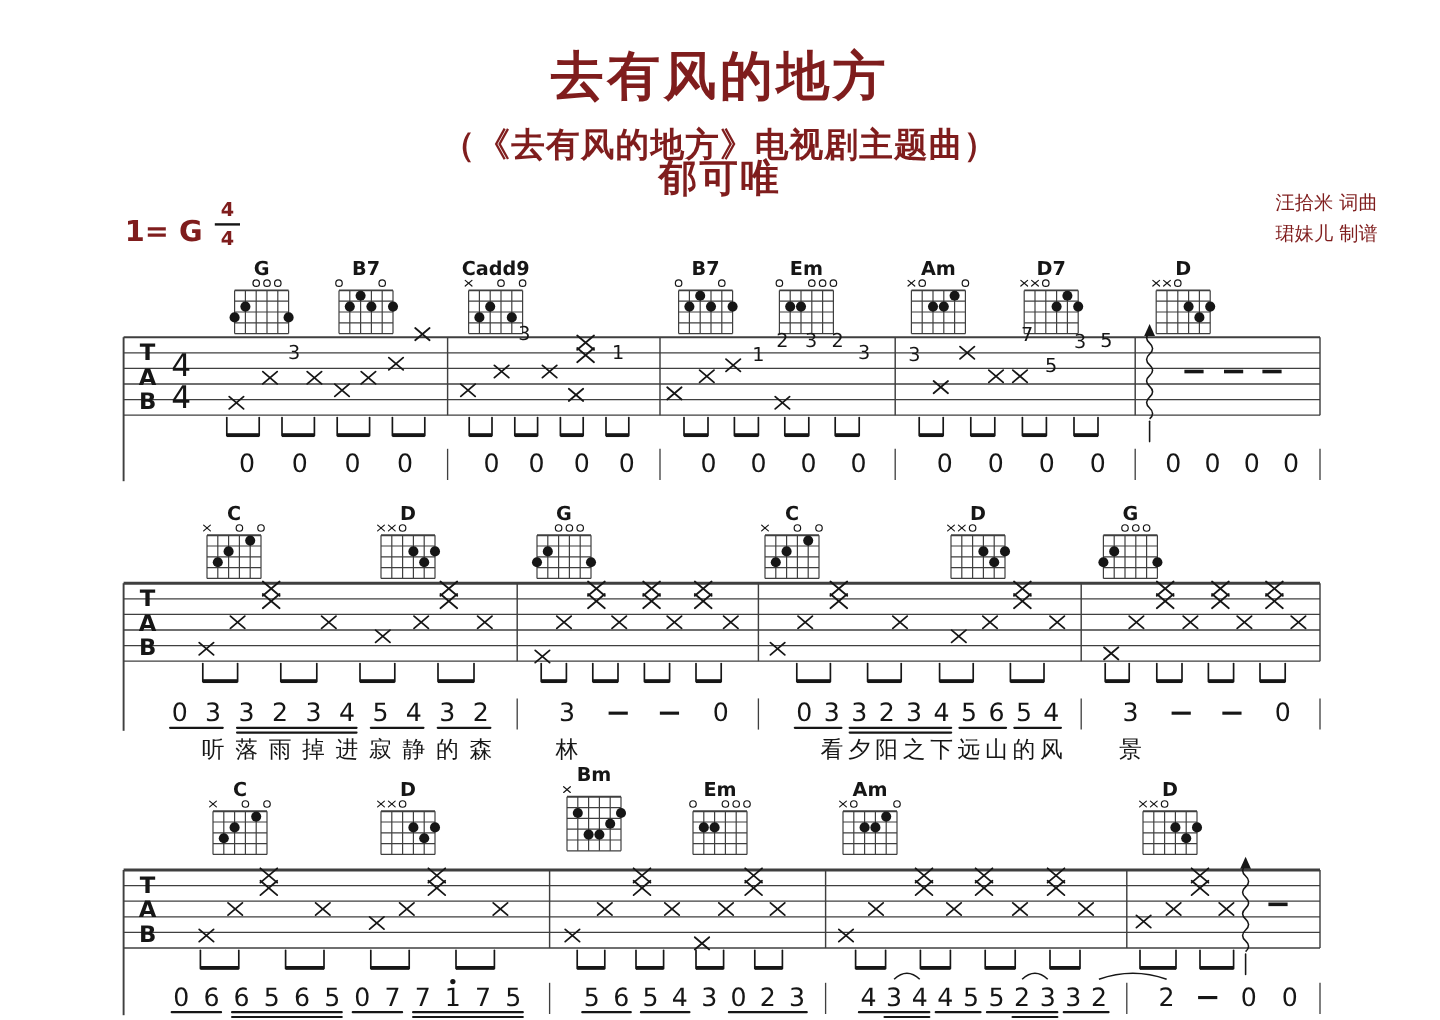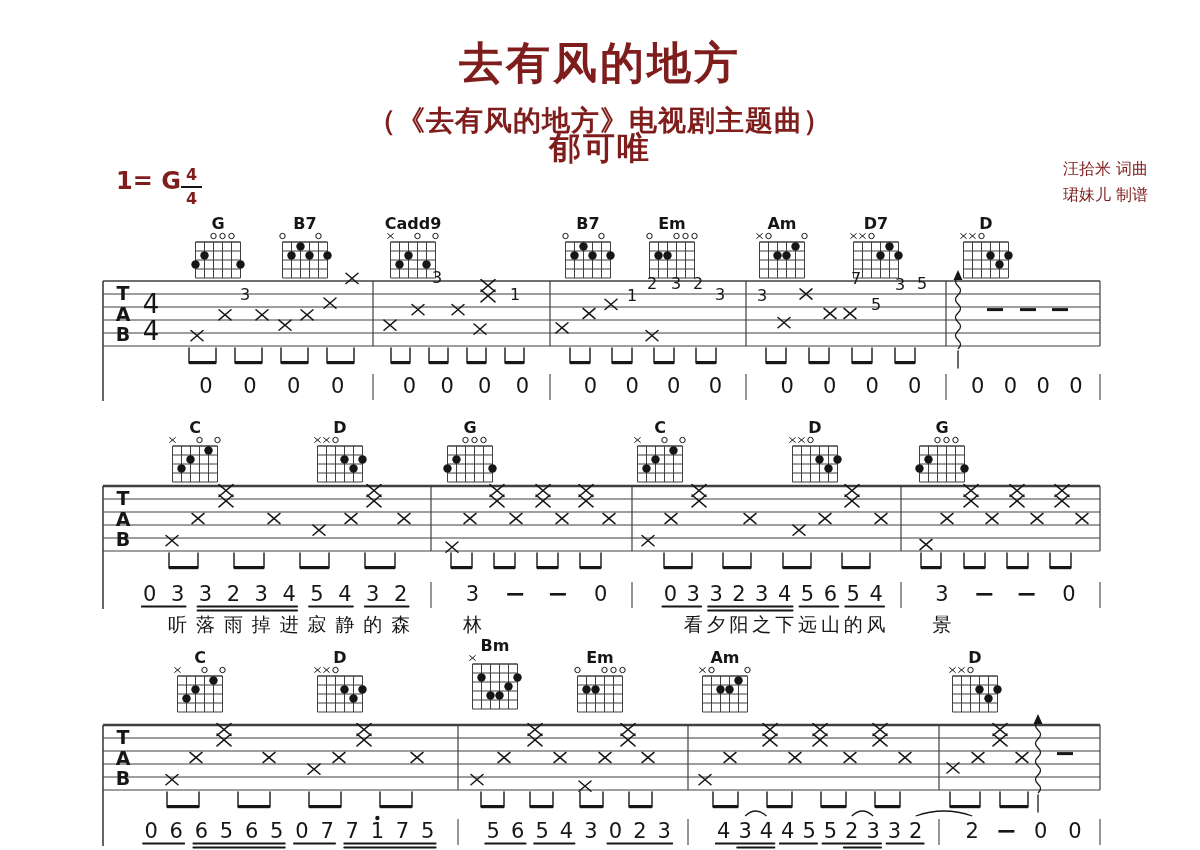--- a/index.html
+++ b/index.html
@@ -5,21 +5,21 @@
   html,body{margin:0;padding:0;background:#ffffff;}
   .page{position:relative;width:1200px;height:850px;background:#fff;overflow:hidden;
         font-family:"DejaVu Sans","Liberation Sans",sans-serif;color:#7f1d1d;}
   .title{position:absolute;left:0;right:0;top:34px;text-align:center;
          font-size:44px;font-weight:800;letter-spacing:3px;}
   .subtitle{position:absolute;left:0;right:0;top:89px;text-align:center;
          font-size:28px;font-weight:700;letter-spacing:1px;margin-top:13px;}
   .artist{position:absolute;left:0;right:0;top:127px;text-align:center;
          font-size:32px;font-weight:600;letter-spacing:2px;}
   .keysig{position:absolute;left:104px;top:167px;font-size:24px;font-weight:600;
-          display:flex;align-items:flex-start;margin-left:12px;}
+          display:flex;align-items:flex-end;gap:10px;}
   .frac{display:inline-flex;flex-direction:column;align-items:center;font-size:16px;
         font-weight:700;line-height:1;}
   .frac .top{padding:0 5px 3px;}
   .frac .bot{border-top:2px solid #161616;padding:3px 5px 0;}
   .credits{position:absolute;right:52px;top:156px;text-align:center;font-size:16px;
            font-weight:500;line-height:26px;}
   svg text{fill:#161616;font-family:"DejaVu Sans","Liberation Sans",sans-serif;}
   .ln{stroke:#3f3f3f;}
   .xk{stroke:#161616;stroke-linecap:round;}
 </style>

